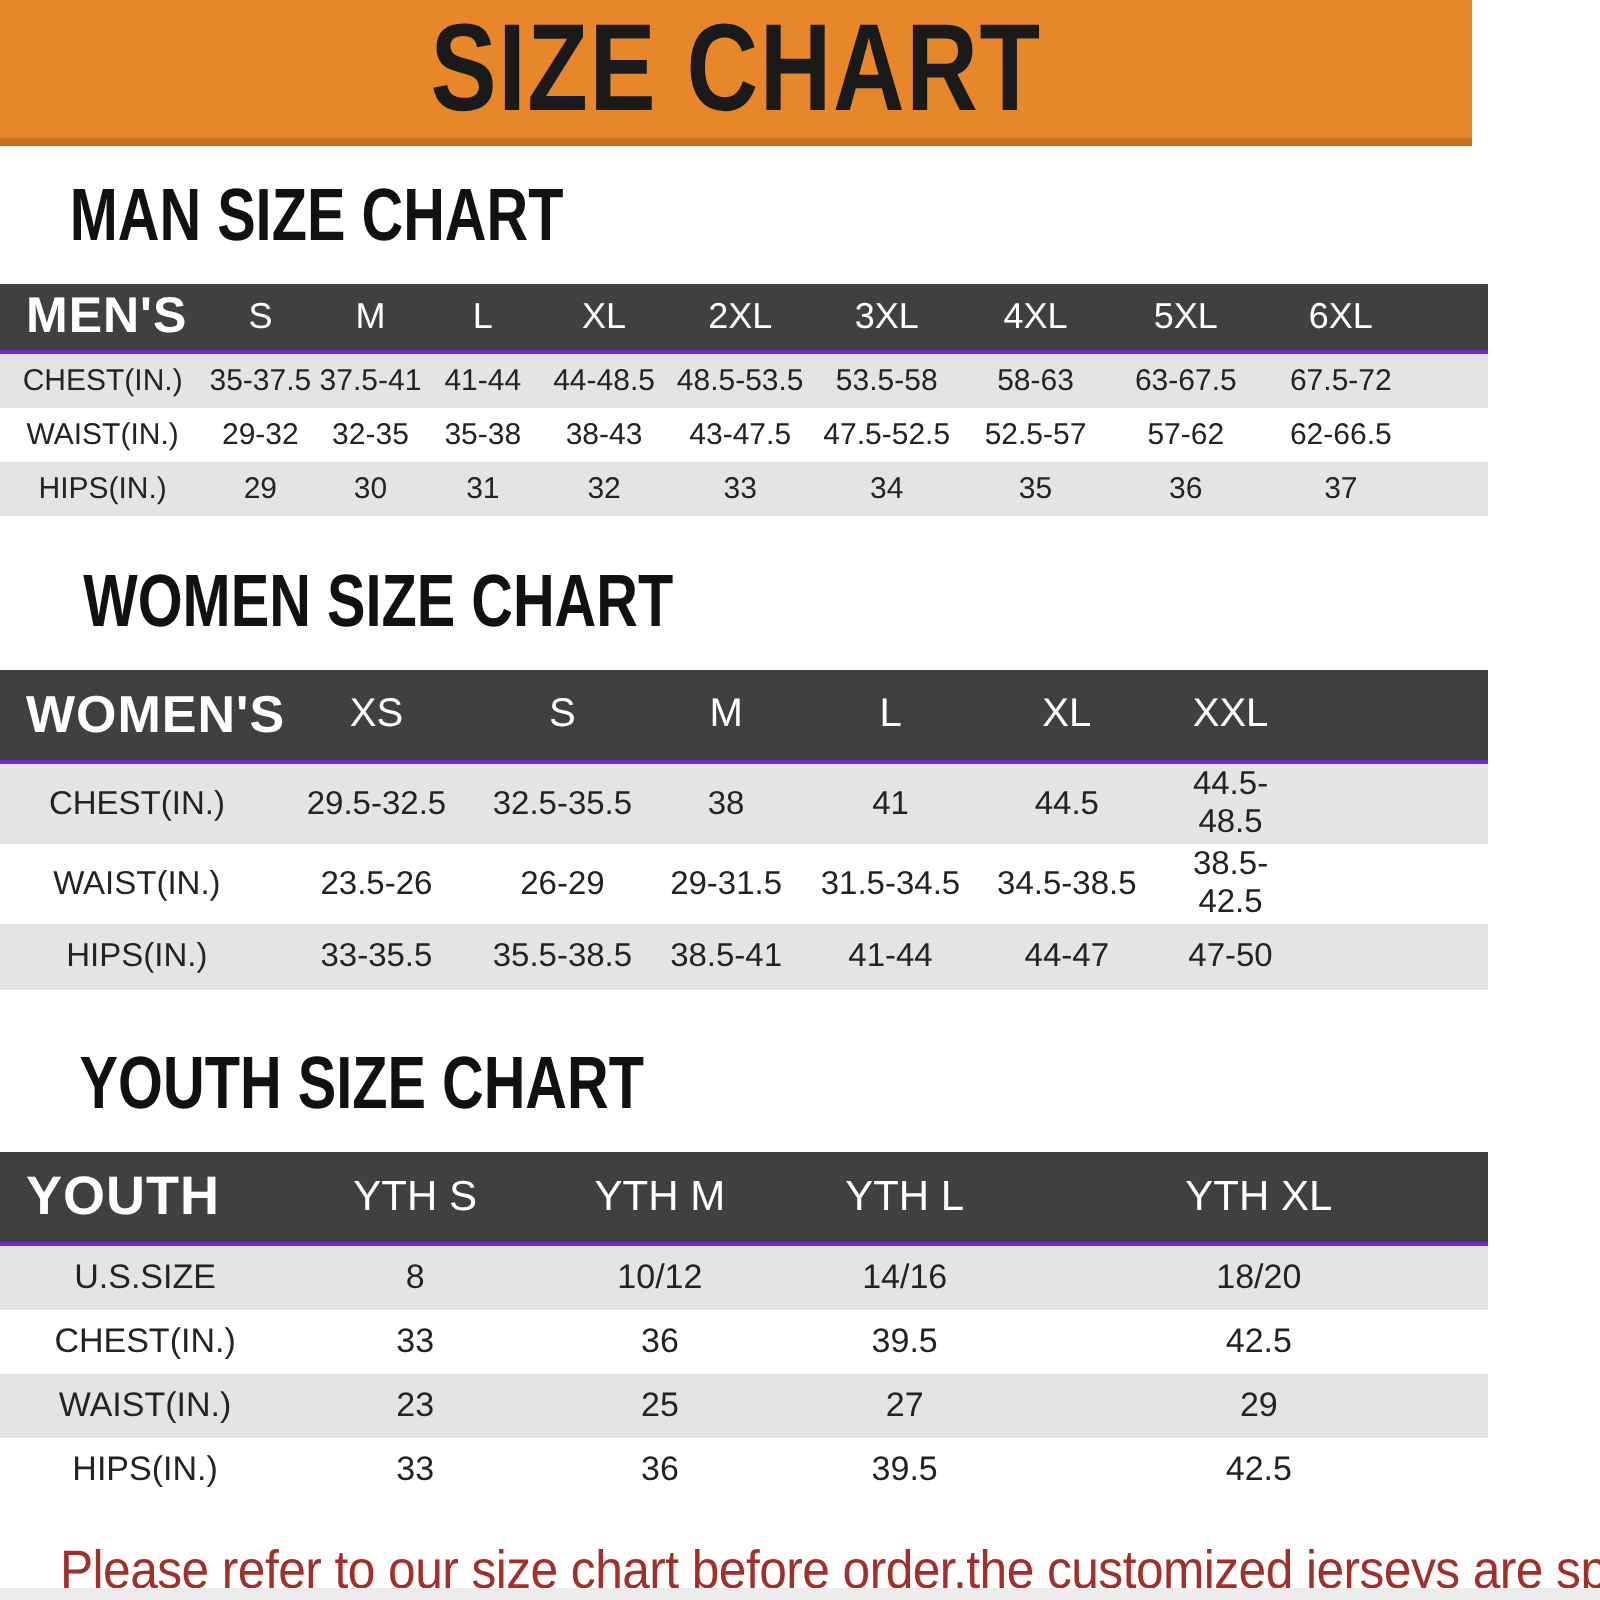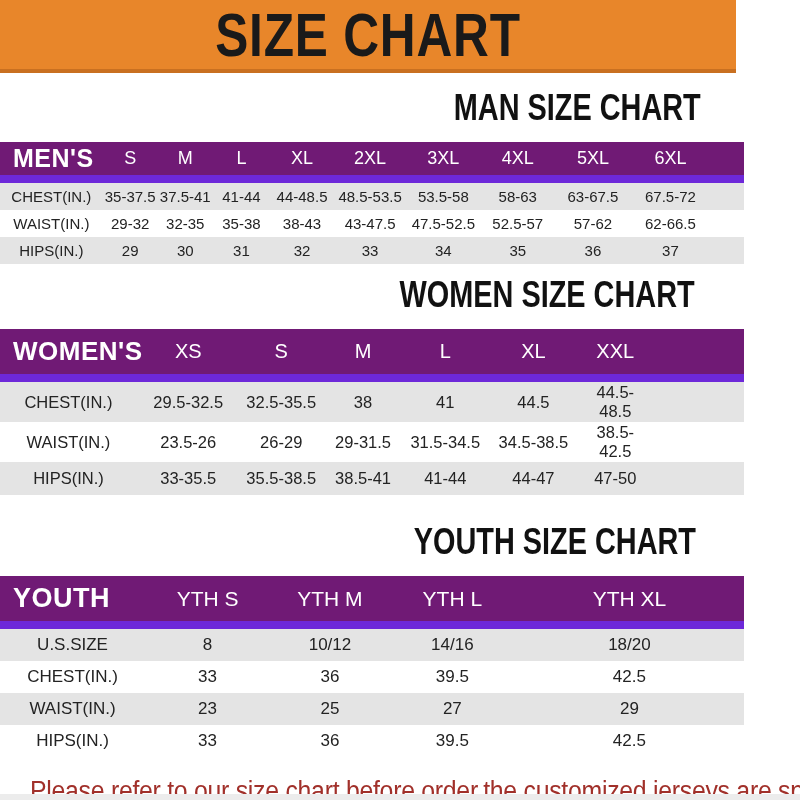--- a/index.html
+++ b/index.html
@@ -26,47 +26,47 @@
     display: inline-block;
     font-size: 62px;
     font-weight: bold;
     color: #1a1a1a;
     letter-spacing: 1px;
     white-space: nowrap;
     transform: scaleX(0.80);
   }
 
   
-  .section-heading { text-align: right; line-height: 1; text-decoration: underline; }
+  .section-heading { text-align: left; line-height: 1; text-decoration: underline; }
   .section-heading .heading-text {
     display: inline-block;
     font-size: 37px;
     font-weight: bold;
     color: #111111;
     white-space: nowrap;
     transform: scaleX(0.78);
     letter-spacing: 0px;
   }
   .h-men   { margin-top: 16px; }
-  .h-women { margin-top: 12px; }
+  .h-women { margin-top: 24px; }
   .h-youth { margin-top: 28px; }
 
   
   table.size-table {
     width: 744px;
     margin: 16px auto 0 auto;
     border-collapse: collapse;
     table-layout: fixed;
     text-align: center;
   }
   table.size-table thead th {
-    background: #701a75;
+    background: #404040;
     color: #ffffff;
     font-weight: normal;
-    border-bottom: 8px solid #6d28d9;
+    border-bottom: 2px solid #6d28d9;
   }
   table.size-table th.corner {
     text-align: left;
     padding-left: 13px;
     font-weight: bold;
     letter-spacing: 0.5px;
   }
   .r-gray  { background: #E4E4E4; }
   .r-white { background: #ffffff; }
   table.size-table td { color: #232323; }

